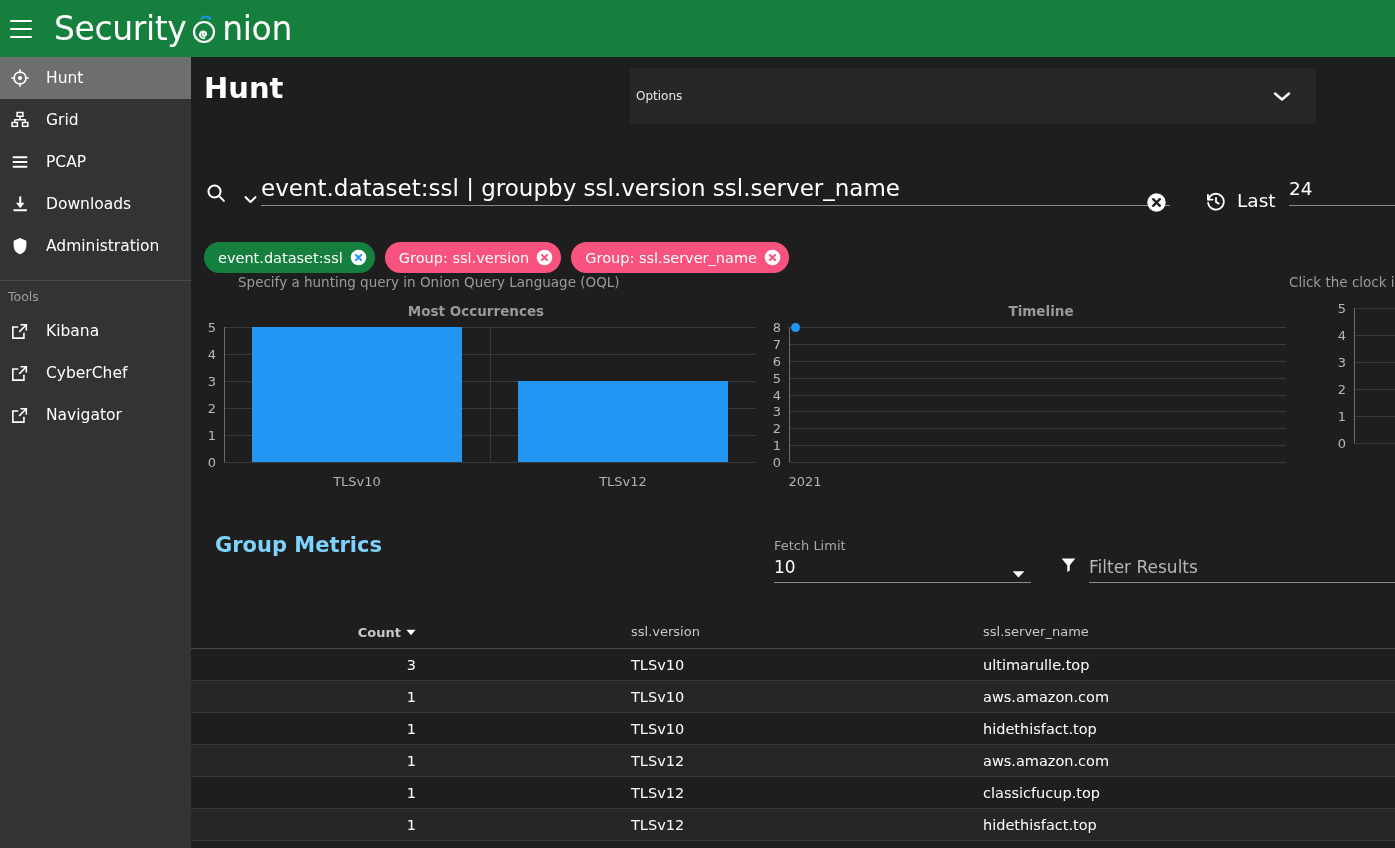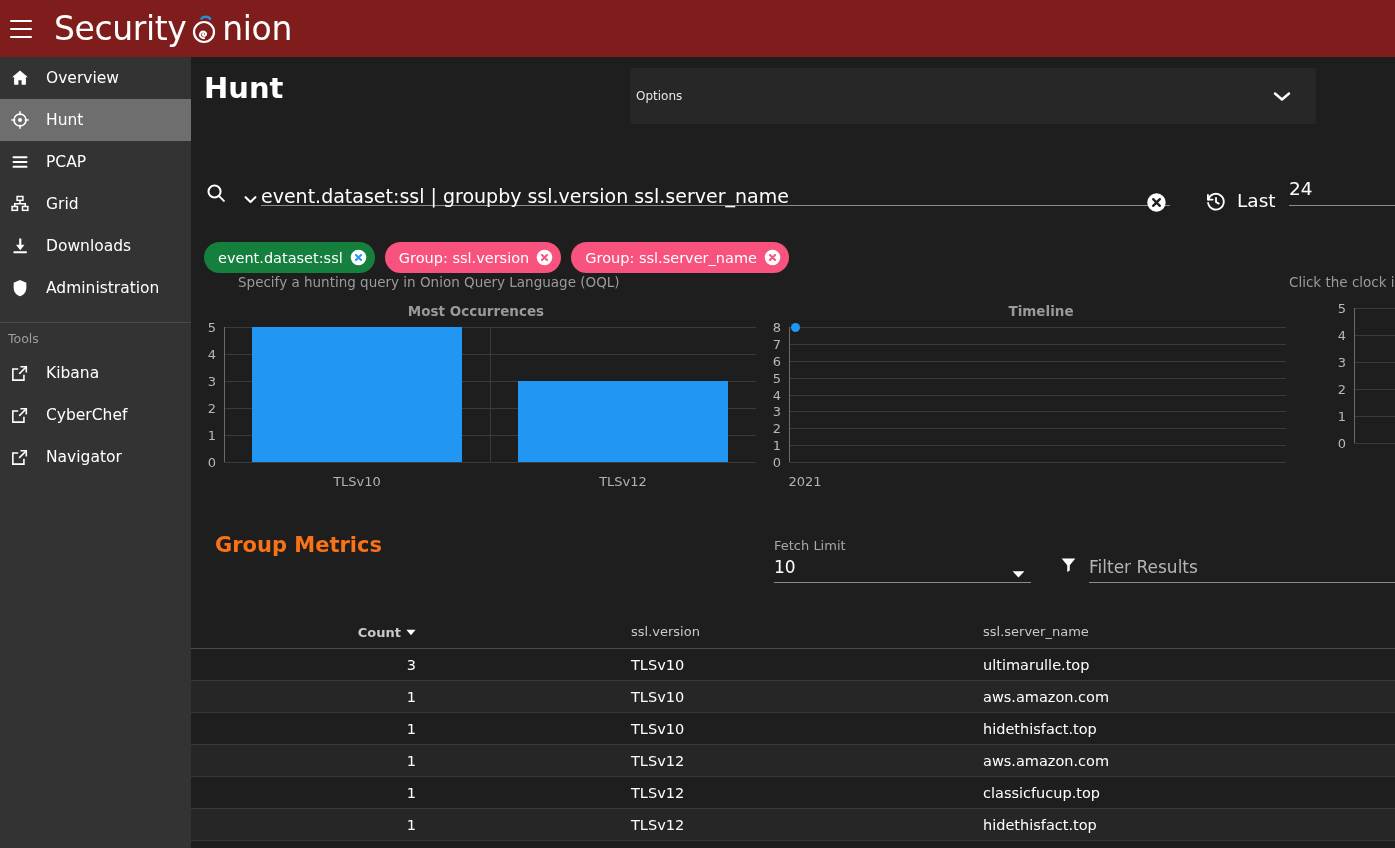--- a/index.html
+++ b/index.html
@@ -7,21 +7,21 @@
     width: 1395px; height: 848px;
     background: #1e1e1e;
     font-family: "DejaVu Sans", "Liberation Sans", sans-serif;
     overflow: hidden;
   }
   body { position: relative; }
 
   
   #topbar {
     position: absolute; left: 0; top: 0; width: 1395px; height: 57px;
-    background: #7f1d1d; display: flex; align-items: center;
+    background: #15803d; display: flex; align-items: center;
   }
   #hamburger {
     width: 22px; height: 18px; margin-left: 10px; margin-right: 22px;
     display: flex; flex-direction: column; justify-content: space-between;
     cursor: pointer;
   }
   #hamburger i { display: block; height: 2px; background: #ffffff; border-radius: 1px; }
   #brand { display: flex; align-items: center; height: 57px; }
   .brand-text {
     font-size: 33px; color: #ffffff; letter-spacing: -0.4px;
@@ -71,22 +71,22 @@
 
   
   #query-row { position: relative; height: 84px; }
   #search-icon { position: absolute; left: 14px; top: 47px; }
   #query-chev { position: absolute; left: 52px; top: 55px; }
   #query-wrap {
     position: absolute; left: 70px; top: 38px; width: 909px;
     border-bottom: 1px solid #8a8a8a; height: 33px;
   }
   #query-text {
-    color: #ffffff; font-size: 19px; line-height: 31px;
-    white-space: nowrap; overflow: hidden; margin-top: 8px;
+    color: #ffffff; font-size: 23px; line-height: 31px;
+    white-space: nowrap; overflow: hidden;
   }
   #query-clear { position: absolute; left: 955px; top: 57px; cursor: pointer; }
   #query-hint {
     position: absolute; left: 47px; top: 139px;
     color: #9b9b9b; font-size: 13.5px;
   }
   #clock-icon { position: absolute; left: 1014px; top: 56px; cursor:pointer; }
   #time-last {
     position: absolute; left: 1046px; top: 55px;
     color: #ffffff; font-size: 18.5px;
@@ -127,21 +127,21 @@
     transform: translateX(-50%); white-space: nowrap;
   }
   .bar { position: absolute; bottom: 0; background: #2196f3; }
   .vgrid { position: absolute; width: 1px; background: #3a3a3a; }
   .axis-v { position:absolute; width:1px; background:#6a6a6a; }
   .dot { position: absolute; width: 9px; height: 9px; border-radius: 50%; background: #2196f3; }
 
   
   #gm-title {
     position: absolute; left: 24px; top: 476px;
-    font-size: 21px; font-weight: bold; color: #f97316;
+    font-size: 21px; font-weight: bold; color: #7dd3fc;
   }
   #fetch-label {
     position: absolute; left: 583px; top: 481px;
     color: #a8a8a8; font-size: 13px;
   }
   #fetch-wrap {
     position: absolute; left: 583px; top: 496px; width: 257px; height: 30px;
     border-bottom: 1px solid #8a8a8a;
   }
   #fetch-value { color: #ffffff; font-size: 17px; line-height: 28px; }
@@ -184,62 +184,54 @@
         <circle cx="17" cy="20" r="10" fill="none" stroke="#ffffff" stroke-width="2.2"></circle>
         <path d="M17 26.2 C13.6 26.2 12.1 23.4 13.4 21.2 C14.6 19.2 17.6 19.2 18.7 20.9 C19.7 22.4 18.4 24.1 16.9 23.8 C15.8 23.6 15.4 22.3 16.2 21.8" fill="none" stroke="#ffffff" stroke-width="2.1" stroke-linecap="round"></path>
       </svg>
     </span>
     <span class="brand-text">nion</span>
   </div>
 </div>
 
 <div id="sidebar">
 
-  <div class="nav-item">
-    <span class="nav-ico">
-      <svg width="20" height="20" viewBox="0 0 24 24" fill="#ffffff">
-          <path d="M12 3 2.5 11.2h2.4V20h5.2v-5.3h3.8V20h5.2v-8.8h2.4z"></path>
-        </svg>
-    </span>
-    <span class="nav-label">Overview</span>
-  </div>
 
 
   <div class="nav-item active">
     <span class="nav-ico">
       <svg width="20" height="20" viewBox="0 0 24 24" fill="none" stroke="#ffffff" stroke-width="1.9">
         <circle cx="12" cy="12" r="7.2"></circle>
           <circle cx="12" cy="12" r="2.4" fill="#ffffff" stroke="none"></circle>
         <path d="M12 2.2v3.4M12 18.4v3.4M2.2 12h3.4M18.4 12h3.4" stroke-linecap="round"></path>
       </svg>
     </span>
     <span class="nav-label">Hunt</span>
-  </div>
-
-  <div class="nav-item">
-    <span class="nav-ico">
-      <svg width="20" height="20" viewBox="0 0 24 24" fill="#ffffff">
-          <rect x="3" y="5" width="18" height="2.6" rx="1.3"></rect>
-          <rect x="3" y="10.7" width="18" height="2.6" rx="1.3"></rect>
-          <rect x="3" y="16.4" width="18" height="2.6" rx="1.3"></rect>
-        </svg>
-    </span>
-    <span class="nav-label">PCAP</span>
   </div>
 
   <div class="nav-item">
     <span class="nav-ico">
       <svg width="20" height="20" viewBox="0 0 24 24" fill="none" stroke="#ffffff" stroke-width="1.8">
         <rect x="8.5" y="3" width="7" height="4.6"></rect>
           <rect x="2.5" y="15" width="6.4" height="4.6"></rect>
           <rect x="15" y="15" width="6.4" height="4.6"></rect>
         <path d="M12 7.6v4M5.7 15v-3.4h12.6V15"></path>
       </svg>
     </span>
     <span class="nav-label">Grid</span>
+  </div>
+
+  <div class="nav-item">
+    <span class="nav-ico">
+      <svg width="20" height="20" viewBox="0 0 24 24" fill="#ffffff">
+          <rect x="3" y="5" width="18" height="2.6" rx="1.3"></rect>
+          <rect x="3" y="10.7" width="18" height="2.6" rx="1.3"></rect>
+          <rect x="3" y="16.4" width="18" height="2.6" rx="1.3"></rect>
+        </svg>
+    </span>
+    <span class="nav-label">PCAP</span>
   </div>
 
   <div class="nav-item">
     <span class="nav-ico">
       <svg width="20" height="20" viewBox="0 0 24 24" fill="#ffffff">
           <path d="M11 3h2.6v7.6h3.8L12.3 17 7.2 10.6h3.8z"></path>
           <rect x="4" y="18.4" width="16.4" height="2.4" rx="1"></rect>
         </svg>
     </span>
     <span class="nav-label">Downloads</span>

